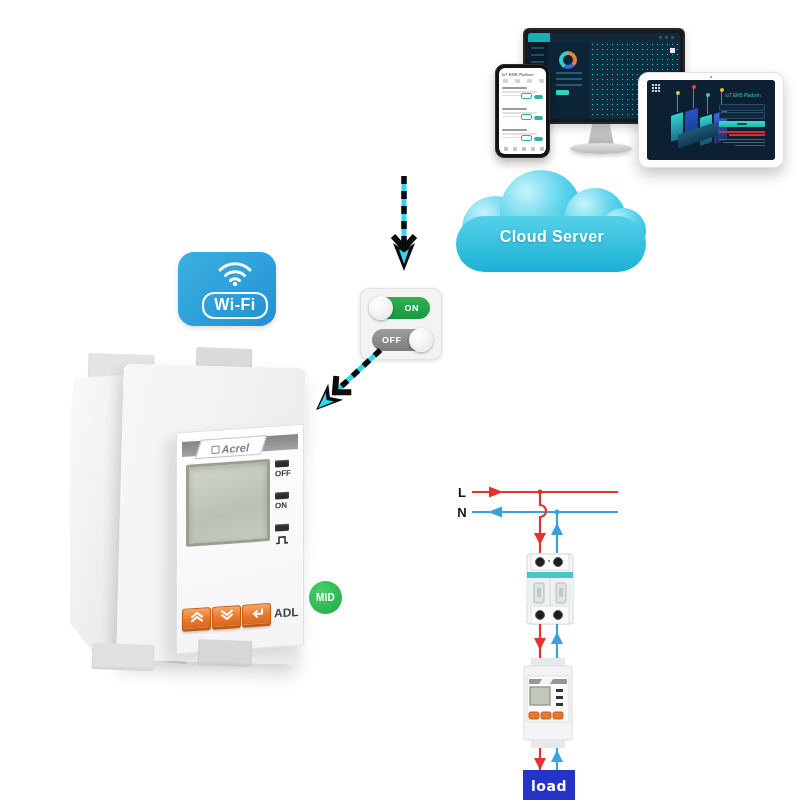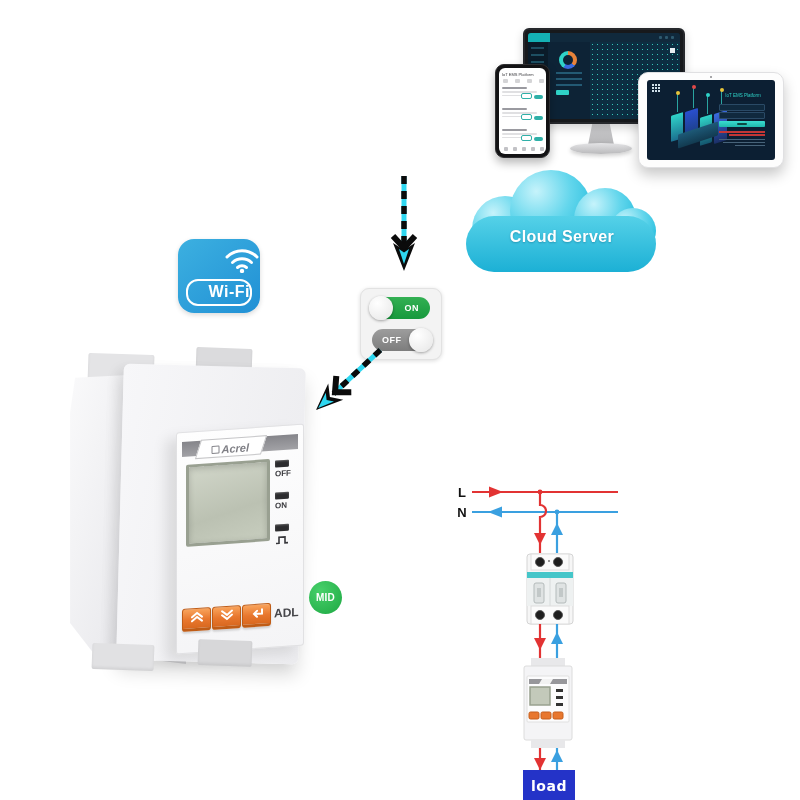--- a/index.html
+++ b/index.html
@@ -63,32 +63,32 @@
   .tab-input{position:absolute;right:10px;width:44px;height:5px;background:#10293e;
              border:1px solid #2a4a66;border-radius:1px;}
   .tab-btn{position:absolute;right:10px;width:46px;height:6px;border-radius:1px;
            background:linear-gradient(#3adcd0,#1fb8ac);}
   .tab-btn i{position:absolute;left:50%;top:2px;transform:translateX(-50%);width:10px;height:2px;
              background:#0b4a44;border-radius:1px;display:block;}
   .tab-red{position:absolute;right:10px;height:1.5px;background:#c23636;}
   .tab-gray{position:absolute;right:10px;height:1px;background:#47637a;}
 
   
-  .cloud{left:466px;top:170px;width:192px;height:103px;z-index:1;}
+  .cloud{left:456px;top:170px;width:192px;height:103px;z-index:1;}
   .lobe{position:absolute;border-radius:50%;
         background:radial-gradient(circle at 32% 26%,#c6f3fb 0%,#63d6ec 42%,#27bede 78%,#17a9ce 100%);}
   .cloud-base{position:absolute;left:0;top:46px;width:190px;height:56px;border-radius:28px;
               background:linear-gradient(#55d1e8,#1cb0d5);}
   .cloud-label{position:absolute;left:0;right:0;top:58px;text-align:center;color:#fff;
                font-weight:bold;font-size:16px;letter-spacing:.4px;text-shadow:0 1px 2px rgba(0,90,120,.4);}
 
   
-  .wifi{left:178px;top:239px;width:82px;height:74px;border-radius:16px;z-index:1;
+  .wifi{left:178px;top:252px;width:82px;height:74px;border-radius:16px;z-index:1;
         background:linear-gradient(140deg,#3cb0e0,#2190d5);box-shadow:0 2px 5px rgba(0,0,0,.15);
-        text-align:right;}
+        text-align:center;padding-left:16px;}
   .wifi svg{margin-top:8px;}
   .wifi-box{margin:2px auto 0;width:62px;height:23px;border:2.5px solid #fff;border-radius:12px;
             color:#fff;font-weight:bold;font-size:16px;line-height:22px;letter-spacing:.5px;}
 
   
   .switch-card{left:360px;top:288px;width:80px;height:70px;background:#f3f3f3;border:1px solid #e2e2e2;
                border-radius:9px;box-shadow:0 1px 4px rgba(0,0,0,.14);z-index:2;}
   .sw{position:absolute;left:11px;width:58px;height:22px;border-radius:11px;}
   .sw-on{top:8px;background:linear-gradient(#33b053,#17993d);}
   .sw-off{top:40px;background:linear-gradient(#9d9d9d,#7d7d7d);}

